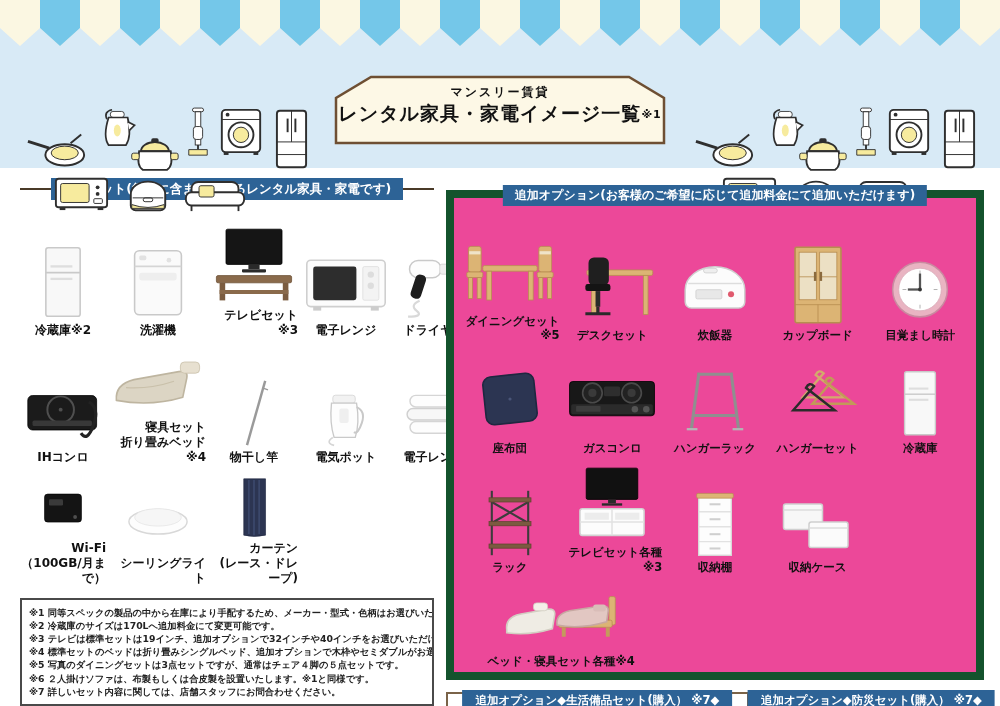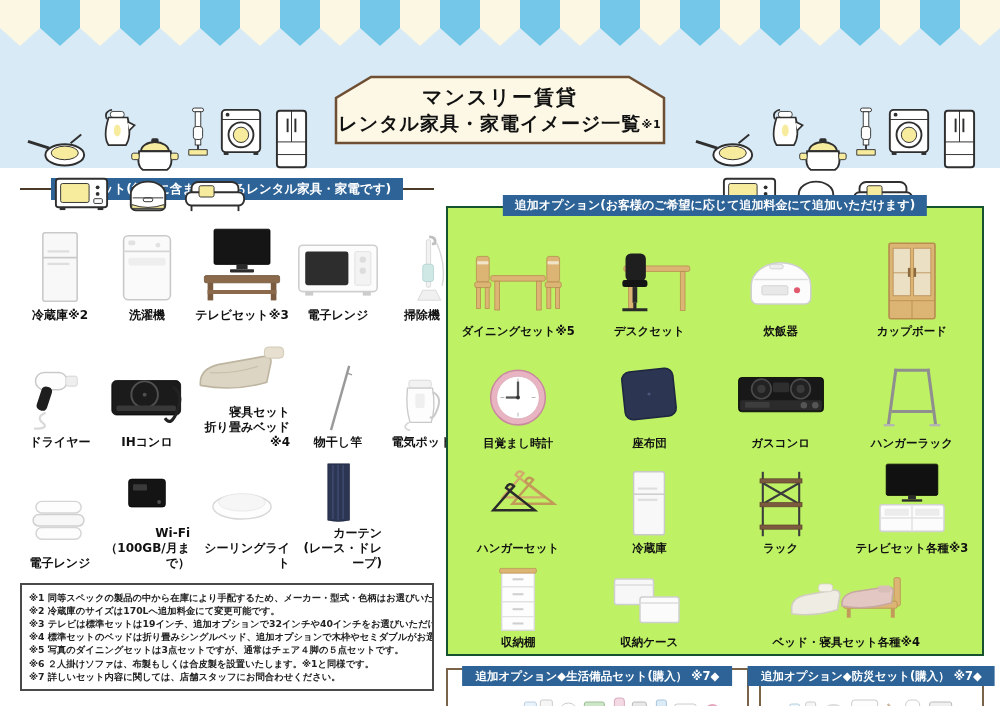--- a/index.html
+++ b/index.html
@@ -9,42 +9,42 @@
 
 .sky{position:relative;height:168px;background:#d8eaf6}
 .awning{position:absolute;top:0;left:0;width:100%;height:48px;display:block}
 .deco{position:absolute;width:288px;height:112px}
 .deco-left{left:26px;top:52px}
 .deco-right{left:694px;top:52px}
 .mini{position:absolute}
 .plaque{position:absolute;left:50%;top:74px;transform:translateX(-50%);width:334px;height:72px}
 .plaque .bg{position:absolute;inset:0;width:100%;height:100%}
 .plaque-text{position:relative;text-align:center;padding-top:10px;font-weight:bold}
-.t1{font-size:20px;letter-spacing:2px}
+.t1{font-size:12px;letter-spacing:2px}
 .t2{font-size:19px;letter-spacing:1px}
 .t-note{font-size:11px;vertical-align:2px}
 
 main{display:flex;gap:12px;padding:8px 16px 0 20px;height:538px}
 .left-col{width:414px;flex:none}
 .right-col{flex:1;display:flex;flex-direction:column}
 .ribbon{background:#2d6396;color:#fff;font-weight:bold;font-size:12.5px;padding:3px 12px;text-align:center;line-height:1.25;white-space:nowrap}
 .ribbon-row{display:flex;align-items:center;margin:2px 0 8px}
 .hline{flex:1;height:2px;background:#4a3a28}
 .grid-std{display:grid;grid-template-columns:repeat(5,1fr);column-gap:4px}
-.grid-opt{display:grid;grid-template-columns:repeat(4,1fr);column-gap:3px}
+.grid-opt{display:grid;grid-template-columns:repeat(5,1fr);column-gap:3px}
 .cell{display:flex;flex-direction:column;align-items:center;justify-content:flex-end}
 .cell .img{display:flex;align-items:flex-end;justify-content:center;width:100%}
 .r1 .img{height:98px}.r2 .img{height:80px}.r3 .img{height:74px}
 .o1 .img{height:96px}.o2 .img{height:88px}.o3 .img{height:78px}
 .cell figcaption{font-size:12px;font-weight:bold;text-align:right;line-height:1.25;white-space:pre-line;margin-top:2px}
 .grid-opt .cell figcaption{font-size:11.5px}
 .span2{grid-column:span 2}
 .footnotes{border:2px solid #4a4a4a;margin-top:12px;padding:6px 7px;background:#fff;overflow:hidden}
 .footnotes p{font-size:9.3px;font-weight:bold;color:#222;line-height:1.42;white-space:nowrap}
-.opt-box{position:relative;border:2px solid #14532d;margin-top:30px;padding:18px 6px 4px;background:#bef264}
+.opt-box{position:relative;border:8px solid #14532d;margin-top:14px;padding:18px 6px 4px;background:#ec4899}
 .opt-ribbon{position:absolute;top:-13px;left:50%;transform:translateX(-50%);font-size:12px}
 .purchase-row{display:flex;gap:10px;margin-top:12px;height:158px}
 .pbox{position:relative;border:2px solid #7a6348;background:#fff}
 .pbox-living{flex:1.35}
 .pbox-disaster{flex:1}
 .pbox-ribbon{position:absolute;top:-4px;left:50%;transform:translateX(-50%);font-size:11.5px;padding:3px 13px}
 .collage{display:block;width:100%;height:128px;margin-top:24px}
 </style>
 </head>
 <body>
@@ -252,32 +252,20 @@
                 <rect x="6" y="24" width="98" height="58" rx="5" fill="#fcfcfc" stroke="#cfcfcf" stroke-width="2"></rect>
                 <rect x="14" y="32" width="54" height="42" rx="3" fill="#2d2d2d"></rect>
                 <rect x="76" y="32" width="20" height="42" rx="2" fill="#f3f3f3" stroke="#ddd"></rect>
                 <circle cx="86" cy="42" r="4" fill="#ddd"></circle>
                 <circle cx="86" cy="56" r="4" fill="#ddd"></circle>
                 <rect x="14" y="82" width="10" height="5" fill="#ccc"></rect>
                 <rect x="86" y="82" width="10" height="5" fill="#ccc"></rect>
               </svg>
             </div>
           <figcaption>電子レンジ</figcaption>
-        </figure>
-        <figure class="cell r1">
-          <div class="img">
-              <svg width="72" viewBox="0 0 100 100">
-                <path d="M60 4q10 0 8 9l-4 1" fill="none" stroke="#bfbfbf" stroke-width="4"></path>
-                <rect x="56" y="8" width="6" height="66" rx="2" fill="#f2f2f2" stroke="#cfcfcf"></rect>
-                <rect x="51" y="42" width="15" height="24" rx="4" fill="#cfe8e6" stroke="#aacfcc"></rect>
-                <path d="M44 92h32l-7-14H51z" fill="#f0f0f0" stroke="#cfcfcf"></path>
-                <path d="M70 12q14 30 8 60" fill="none" stroke="#d8d8d8" stroke-width="2"></path>
-              </svg>
-            </div>
-          <figcaption>掃除機</figcaption>
         </figure>
 
         <figure class="cell r2">
           <div class="img">
               <svg width="72" viewBox="0 0 100 100">
                 <rect x="16" y="16" width="44" height="24" rx="12" fill="#fdfdfd" stroke="#c9c9c9" stroke-width="2"></rect>
                 <rect x="58" y="21" width="16" height="14" rx="3" fill="#eee" stroke="#ccc"></rect>
                 <rect x="26" y="36" width="15" height="34" rx="6" fill="#1e1e1e" transform="rotate(18 33 36)"></rect>
                 <path d="M30 72q-14 6-4 14t-12 8" fill="none" stroke="#d9d9d9" stroke-width="3"></path>
               </svg>

